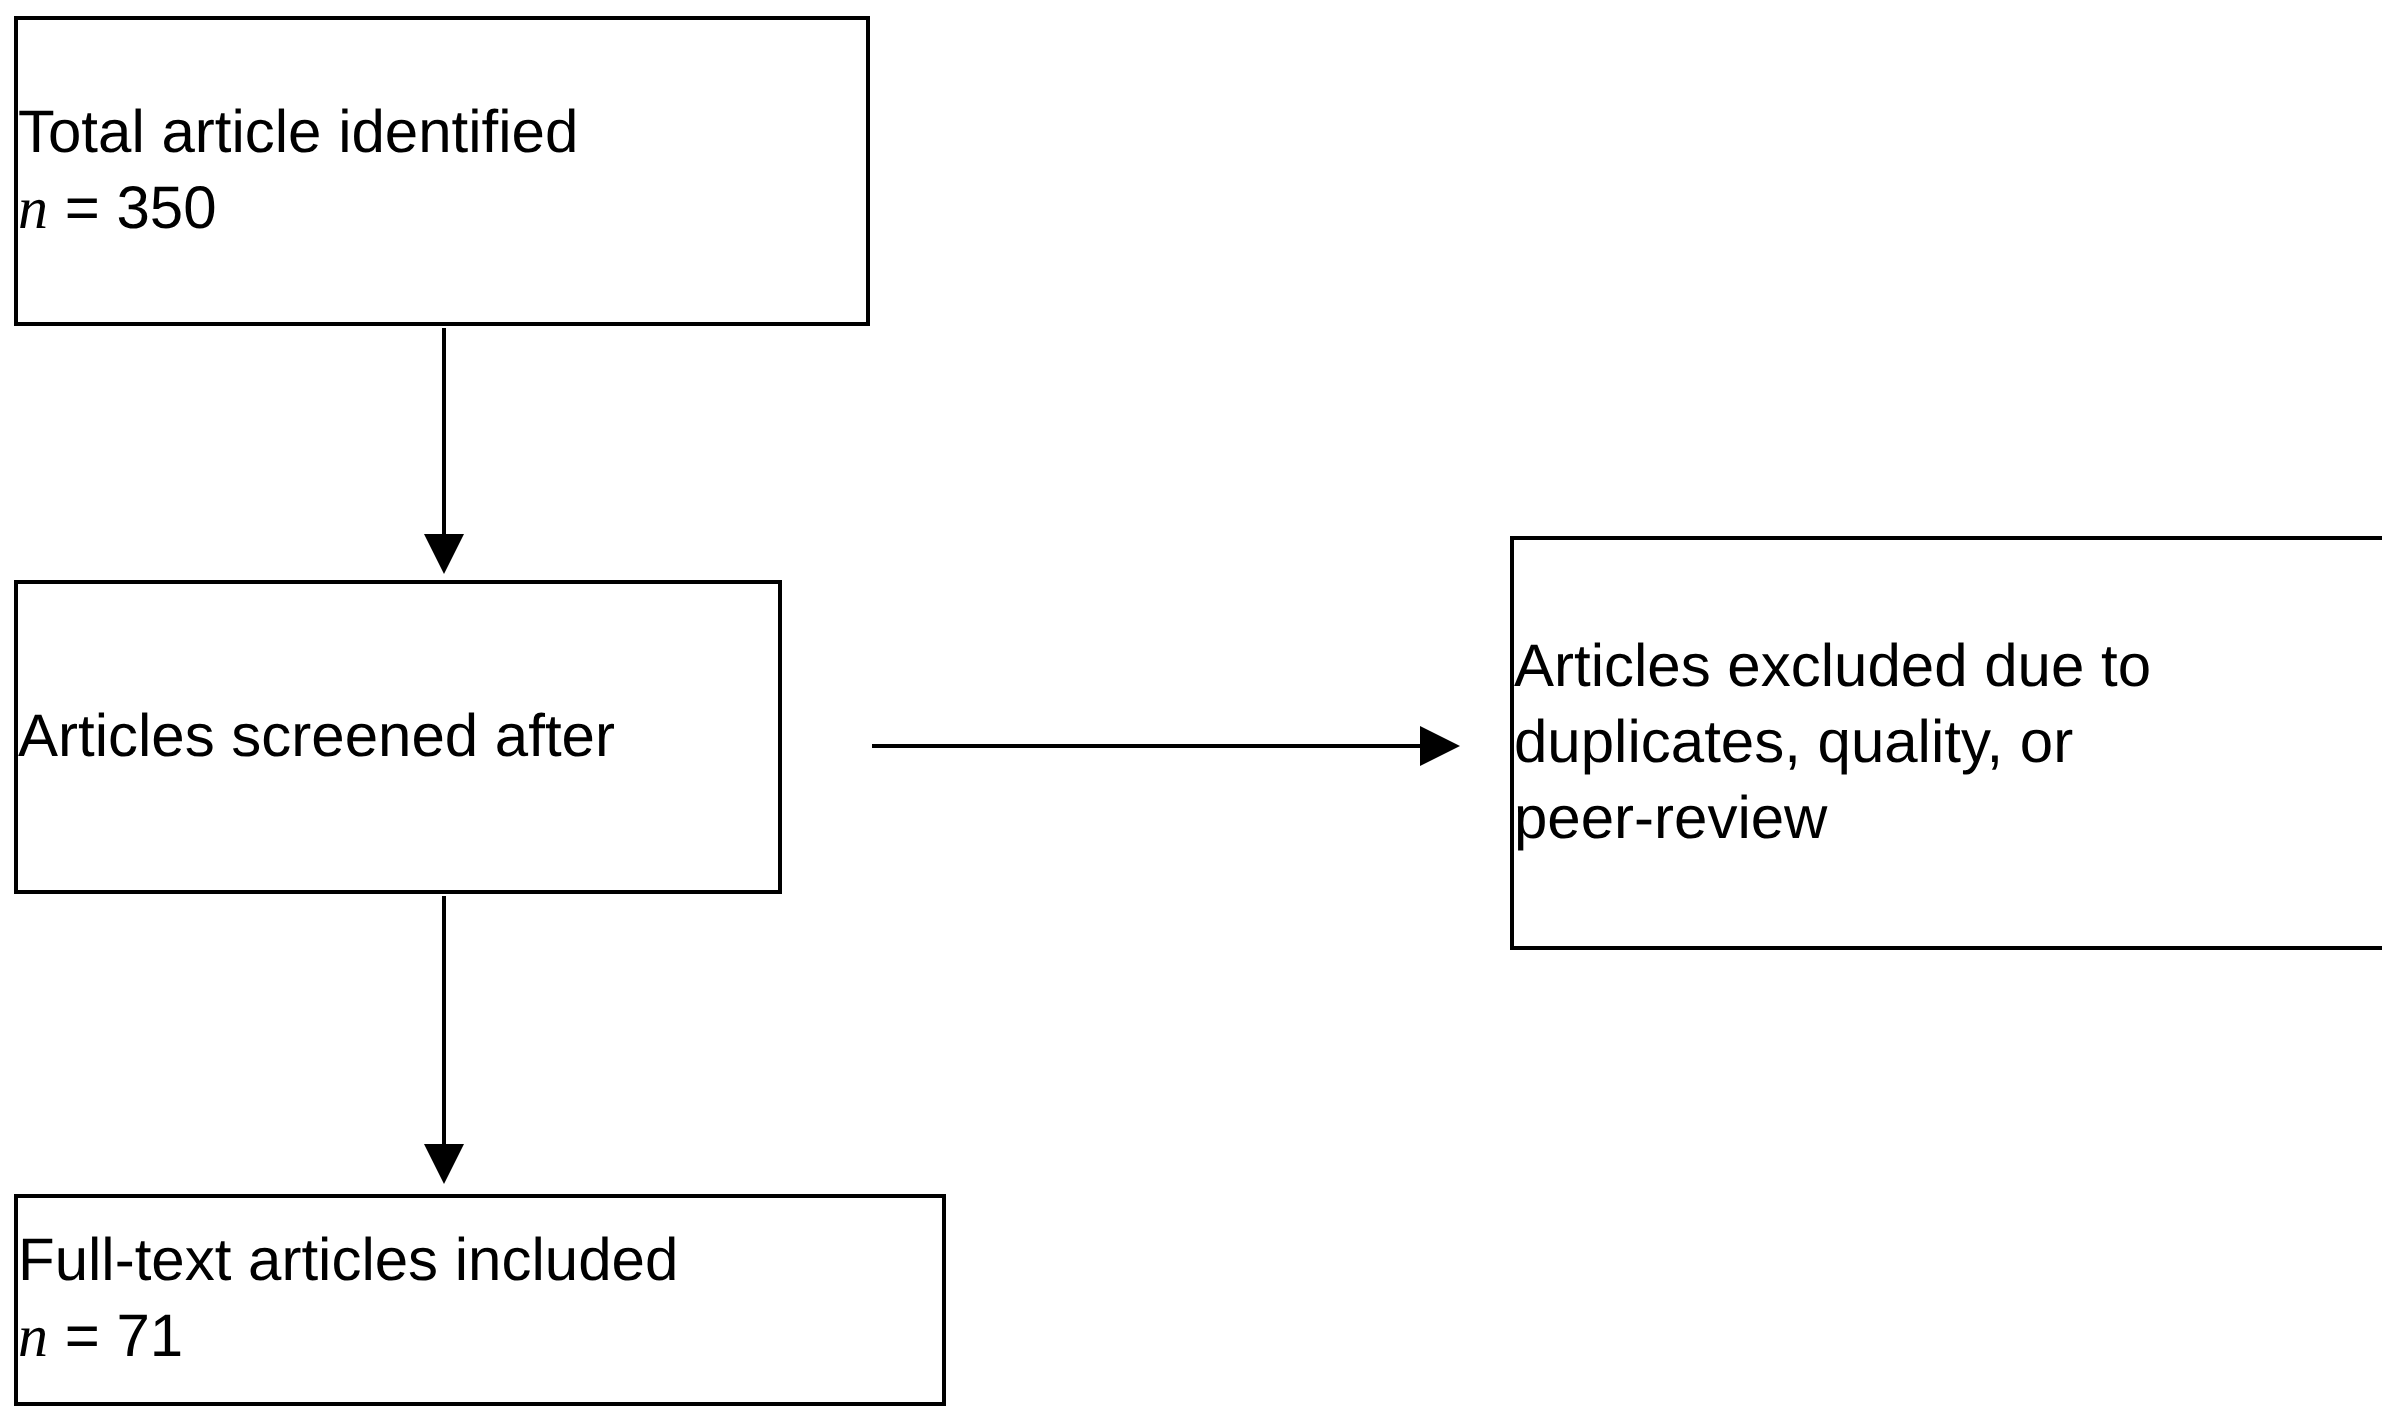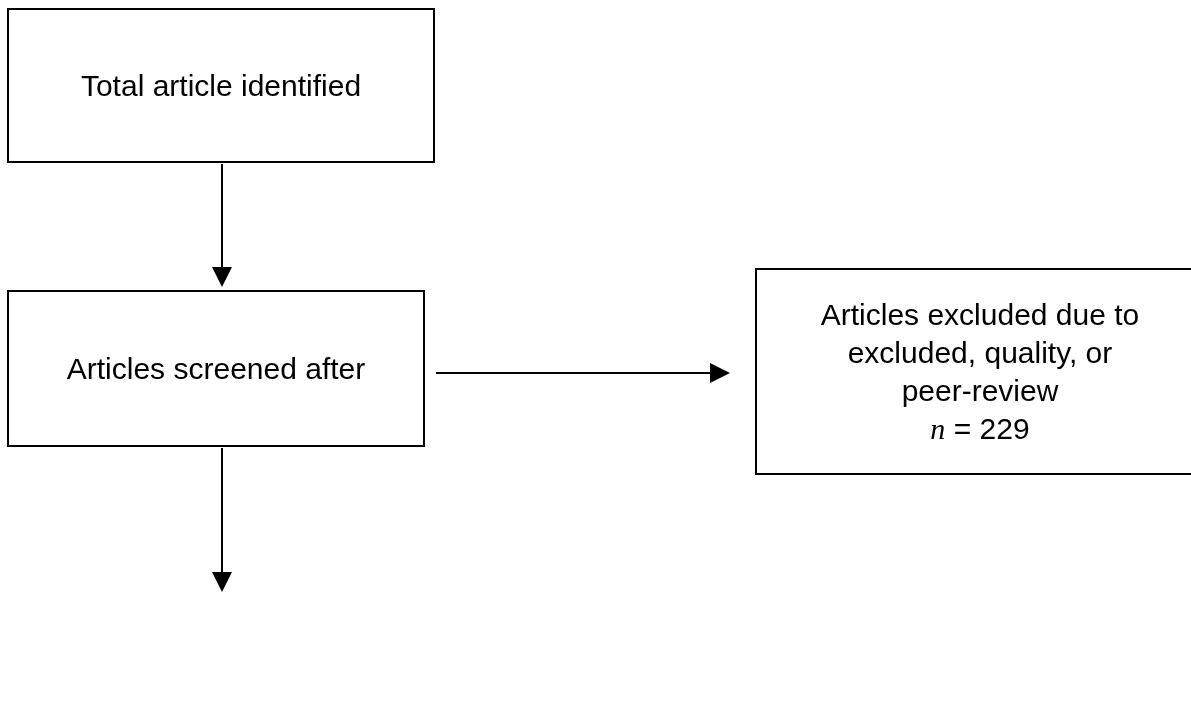--- a/index.html
+++ b/index.html
@@ -15,33 +15,33 @@
     width: 1191px; height: 710px;
     background: #ffffff;
   }
   .flow-box {
     position: absolute;
     background: #ffffff;
     border: 2px solid #000000;
     display: flex;
     flex-direction: column;
     justify-content: center;
-    align-items: center;
+    align-items: flex-start;
     text-align: center;
     font-size: 30px;
     line-height: 38px;
     color: #000000;
   }
   .flow-box .nline i {
     font-style: italic;
     font-family: "Liberation Serif", serif;
     font-size: 30px;
   }
   #box-identified { left: 7px; top: 8px;   width: 428px; height: 155px; }
-  #box-screened   { left: 7px; top: 290px; width: 418px; height: 157px; }
+  #box-screened   { left: 7px; top: 290px; width: 384px; height: 157px; }
   #box-excluded   { left: 735px; top: 268px; width: 450px; height: 207px; margin-left: 20px; }
   #box-included   { left: 7px; top: 597px; width: 466px; height: 106px; }
   svg.arrow-layer {
     position: absolute;
     left: 0; top: 0;
     width: 1191px; height: 710px;
     pointer-events: none;
   }
 </style>
 </head>
@@ -55,27 +55,31 @@
         <path d="M0,0 L10,5 L0,10 z" fill="#000000"></path>
       </marker>
     </defs>
     <line x1="222" y1="164" x2="222" y2="285" stroke="#000000" stroke-width="2" marker-end="url(#arrowhead)"></line>
     <line x1="436" y1="373" x2="728" y2="373" stroke="#000000" stroke-width="2" marker-end="url(#arrowhead)"></line>
     <line x1="222" y1="448" x2="222" y2="590" stroke="#000000" stroke-width="2" marker-end="url(#arrowhead)"></line>
   </svg>
 
   <div class="flow-box" id="box-identified">
     <div>Total article identified</div>
+    <div class="nline"><i>n</i> <span>= 350</span></div>
   </div>
 
   <div class="flow-box" id="box-screened">
     <div>Articles screened after</div>
   </div>
 
   <div class="flow-box" id="box-excluded">
     <div>Articles excluded due to</div>
-    <div>excluded, quality, or</div>
+    <div>duplicates, quality, or</div>
     <div>peer-review</div>
-    <div class="nline"><i>n</i> <span>= 229</span></div>
   </div>
 
+  <div class="flow-box" id="box-included">
+    <div>Full-text articles included</div>
+    <div class="nline"><i>n</i> <span>= 71</span></div>
+  </div>
 
 </div>
 
 </body></html>

